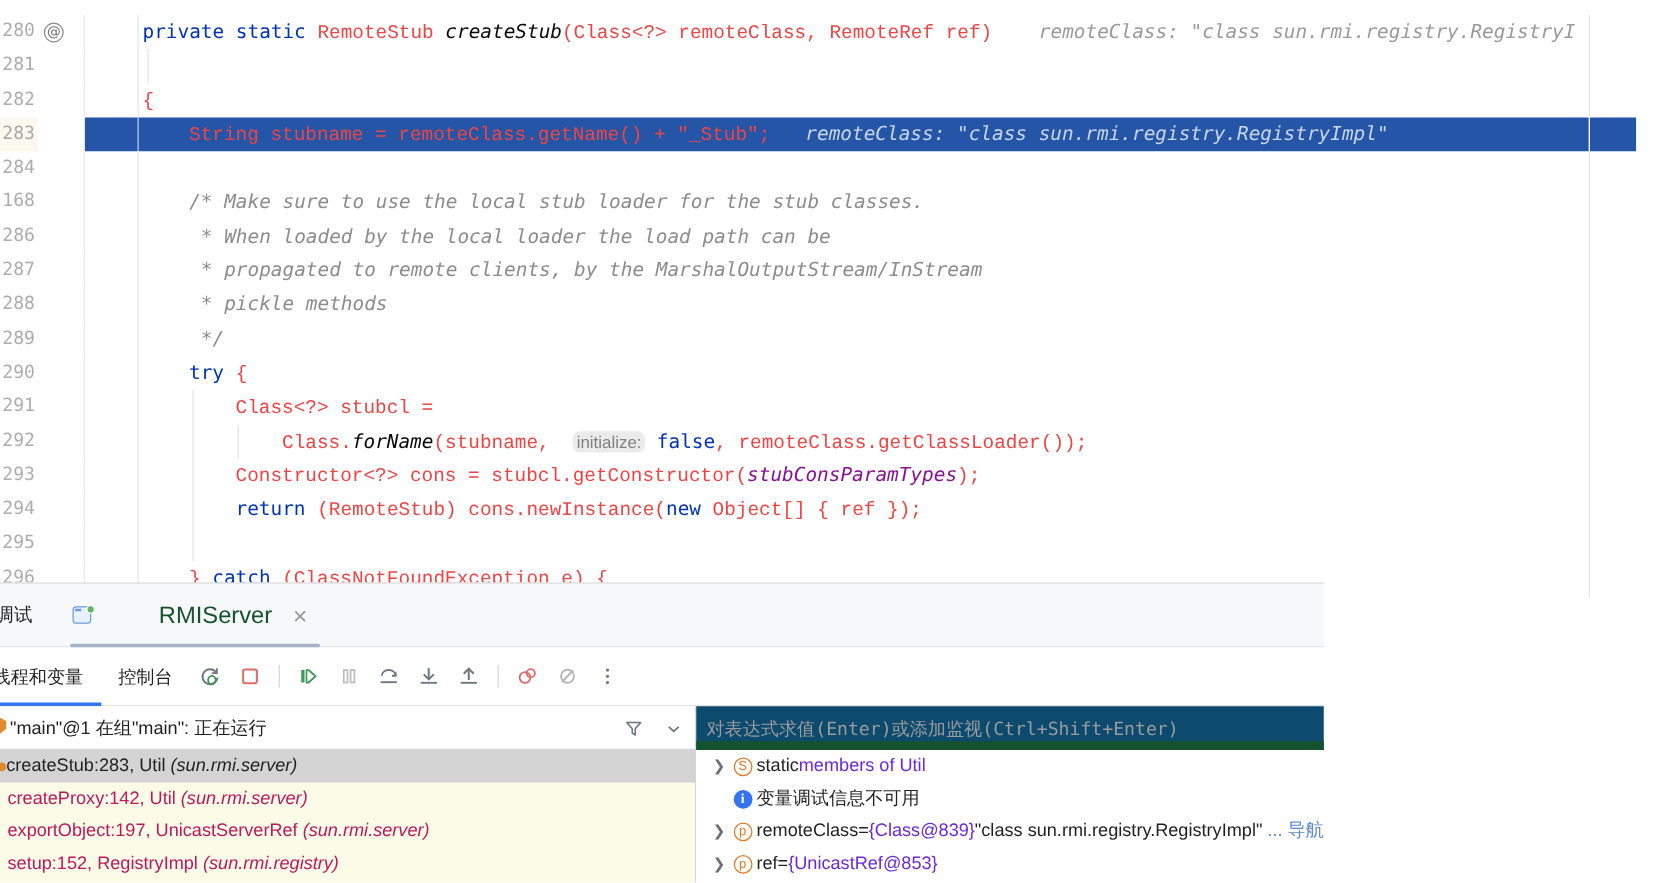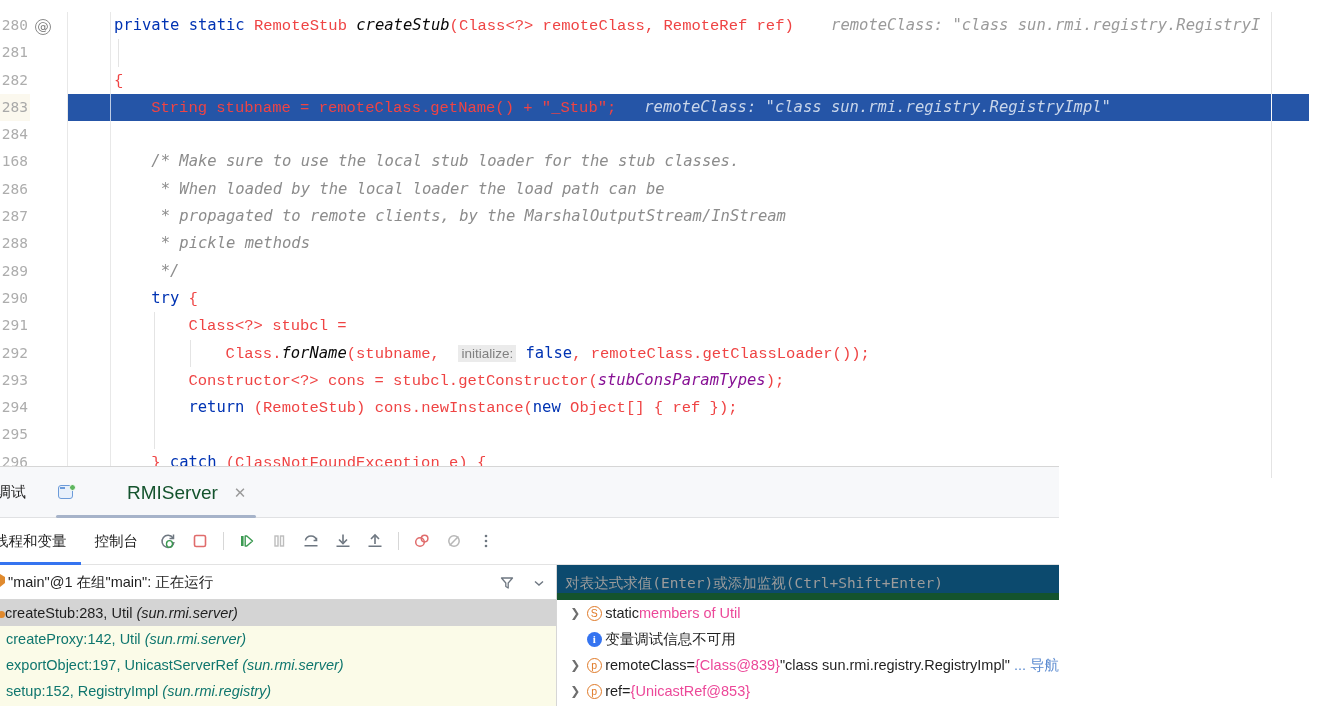--- a/index.html
+++ b/index.html
@@ -58,21 +58,21 @@
   
   .ig { position: absolute; width: 1px; background: #e4e4e4; }
 
   
   .kw   { color: #0033b3; }
   .plain{ color: #ef4444; font-family: Liberation Mono, monospace; }
   .cmt  { color: #8c8c8c; font-style: italic; }
   .mname{ color: #080808; font-style: italic; }
   .field{ color: #871094; font-style: italic; }
   .hint {
-    color: #808080; background: #ebebeb; border-radius: 0;
+    color: #808080; background: #ebebeb; border-radius: 6px;
     padding: 1px 3px; font-size: 13.5px; font-family: "Liberation Sans", sans-serif;
   }
   .inlay {
     color: #9a9a9a; font-style: italic; font-family: "DejaVu Sans Mono", monospace;
   }
   .hl-row .inlay { color: #c9d6ea; }
 
   
   .debug {
     position: absolute; left: 0; top: 466px; width: 1059px; height: 240px;
@@ -135,21 +135,21 @@
   }
   .thread-icon {
     position: absolute; left: -6px; top: 9px; width: 12px; height: 14px;
   }
   .thread-text { margin-left: 8px; font-size: 14.5px; color: #1f1f1f; }
   .ts-right { position: absolute; right: 8px; top: 0; height: 35px; display: flex; align-items: center; gap: 14px; }
 
   .frames { position: relative; background: #fbfbe8; height: 106px; overflow: hidden; }
   .frame-row {
     height: 26px; line-height: 26px; font-size: 14.5px; padding-left: 6px;
-    color: #0f766e; white-space: nowrap;
+    color: #be185d; white-space: nowrap;
   }
   .frame-row.sel { background: #d4d4d4; color: #1f1f1f; }
   .frame-row .pkg { font-style: italic; }
   .frame-dot {
     display:inline-block; width:7px; height:7px; border-radius:50%;
     background:#e08a2e; margin-right:0px; margin-left:-8px; vertical-align:middle;
   }
 
   .watch-input {
     height: 35px; border-bottom: 7px solid #14532d; display: flex; align-items: flex-end;
@@ -172,21 +172,21 @@
     width: 15px; height: 15px; border-radius: 50%; border: 1.3px solid #e07a28;
     color: #e07a28; font-size: 10.5px; line-height: 12.6px; text-align: center;
     font-family: "Liberation Sans", sans-serif;
   }
   .iinfo {
     width: 15px; height: 15px; border-radius: 50%; background: #3574f0; color: #fff;
     font-size: 11px; line-height: 15px; text-align: center; font-weight: bold;
     font-family: "Liberation Serif", serif;
   }
   .vname { color: #1f1f1f; }
-  .vmuted { color: #ec4899; }
+  .vmuted { color: #6d28d9; }
   .vstr { color: #1f1f1f; }
   .vlink { color: #5a8ad0; margin-left: 4px; }
 
   svg { display: block; }
 </style>
 </head>
 <body>
 
 <div class="editor">
   <div id="code-lines">

